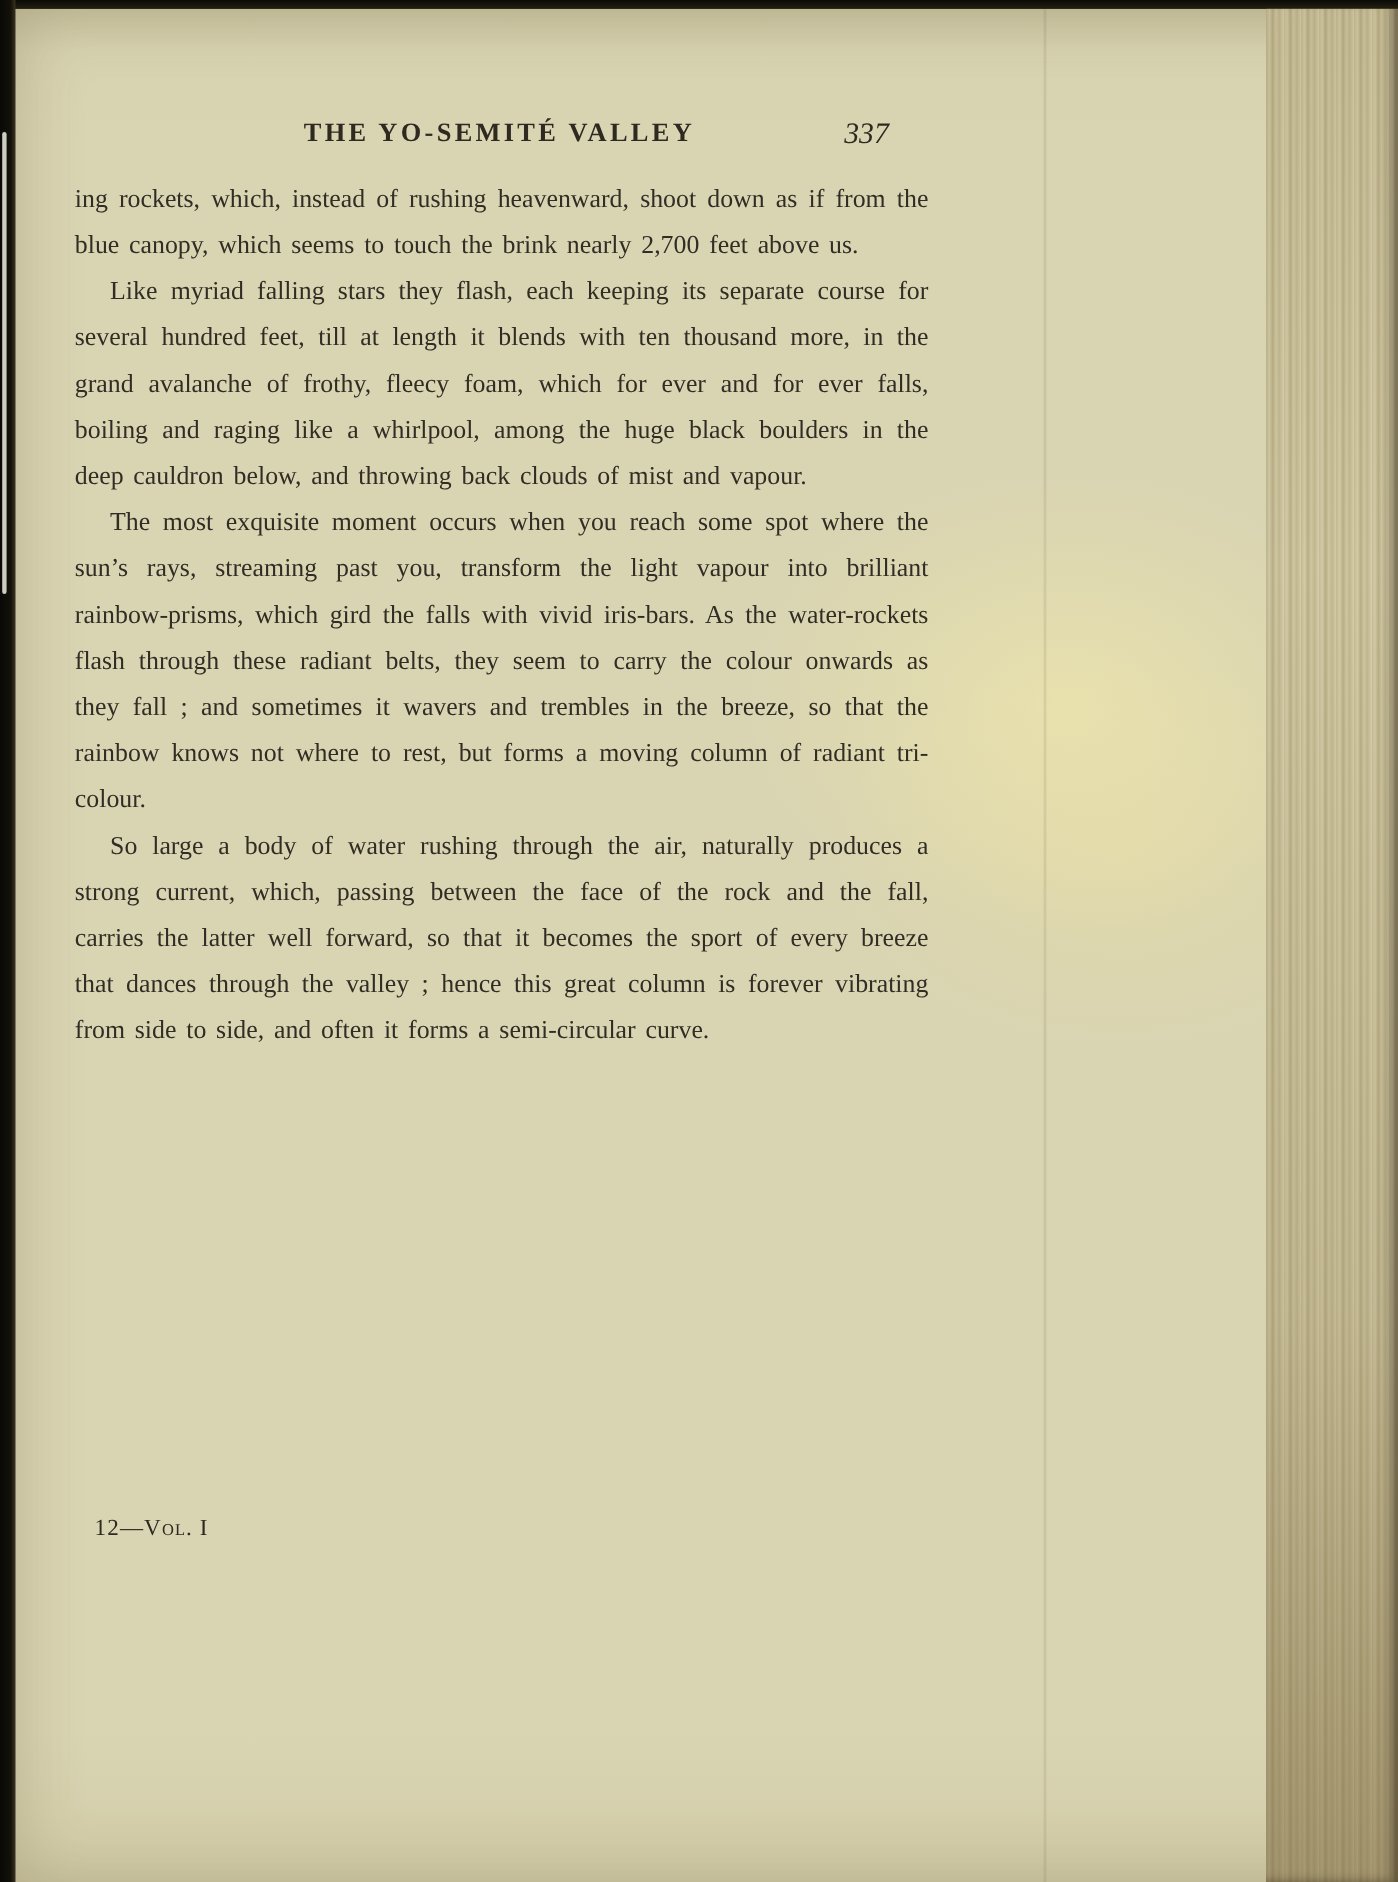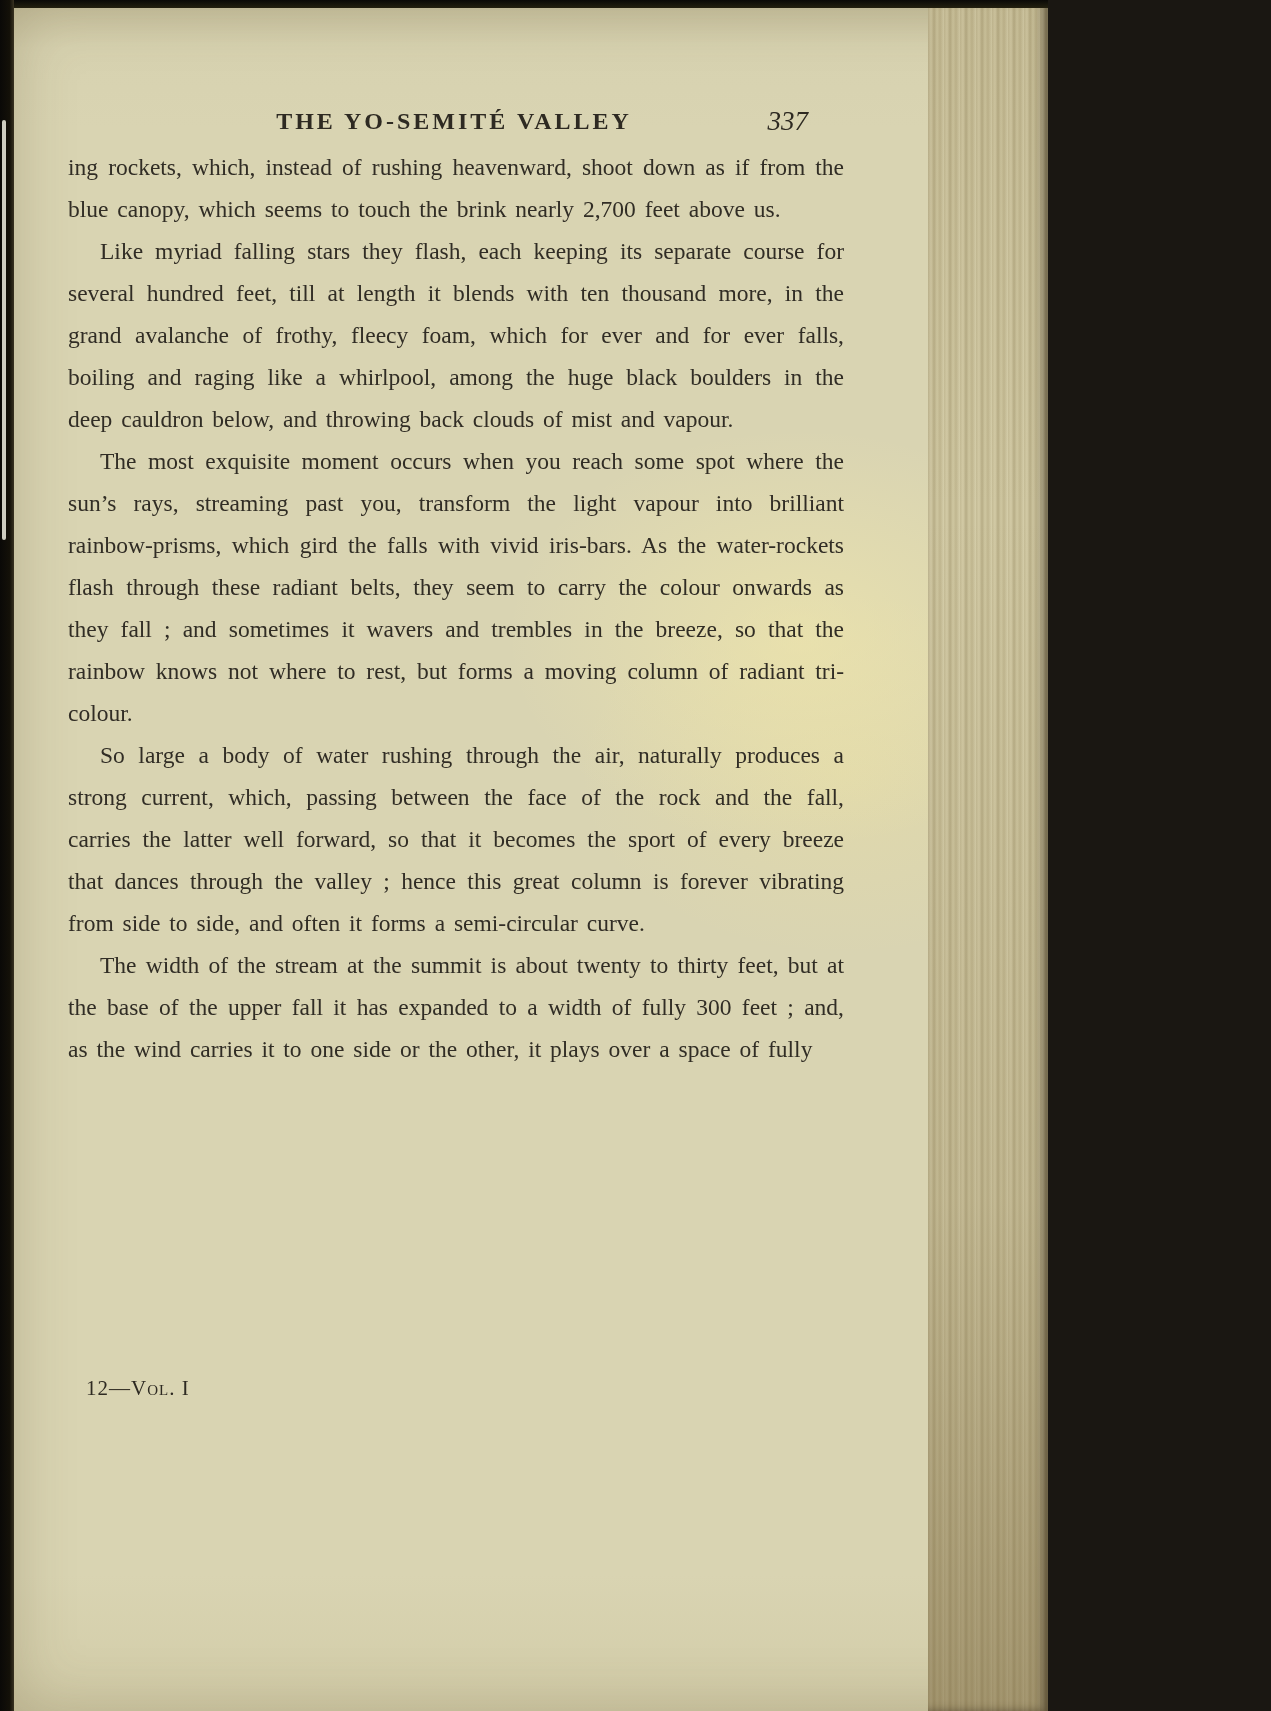--- a/index.html
+++ b/index.html
@@ -2,21 +2,21 @@
 <html><head>
 <meta charset="utf-8">
 <style>
   html, body {
     margin: 0;
     padding: 0;
     background: #1a1712;
   }
   .scan {
     position: relative;
-    width: 1048px;
+    width: 1271px;
     height: 1711px;
     background: #0d0b08;
     overflow: hidden;
     font-family: "Liberation Serif", serif;
   }
   
   .paper {
     position: absolute;
     left: 14px;
     top: 8px;
@@ -95,21 +95,21 @@
     right: 32px;
     top: -2px;
     font-size: 27px;
     color: #2e2a22;
     font-style: italic;
   }
   
   .text-block {
     position: absolute;
     left: 68px;
-    top: 146px;
+    top: 160px;
     width: 776px;
     color: #312d25;
     font-size: 23.5px;
     line-height: 42px;
     text-align: justify;
     word-spacing: 3px;
   }
   .para {
     margin: 0;
   }
@@ -148,17 +148,16 @@
   <div class="text-block">
 
       <p class="para">ing rockets, which, instead of rushing heavenward, shoot down as if from the blue canopy, which seems to touch the brink nearly 2,700 feet above us.</p>
 
       <p class="para indent">Like myriad falling stars they flash, each keeping its separate course for several hundred feet, till at length it blends with ten thousand more, in the grand avalanche of frothy, fleecy foam, which for ever and for ever falls, boiling and raging like a whirlpool, among the huge black boulders in the deep cauldron below, and throwing back clouds of mist and vapour.</p>
 
       <p class="para indent">The most exquisite moment occurs when you reach some spot where the sun’s rays, streaming past you, transform the light vapour into brilliant rainbow-prisms, which gird the falls with vivid iris-bars. As the water-rockets flash through these radiant belts, they seem to carry the colour onwards as they fall ; and sometimes it wavers and trembles in the breeze, so that the rainbow knows not where to rest, but forms a moving column of radiant tri-colour.</p>
 
       <p class="para indent">So large a body of water rushing through the air, naturally produces a strong current, which, passing between the face of the rock and the fall, carries the latter well forward, so that it becomes the sport of every breeze that dances through the valley ; hence this great column is forever vibrating from side to side, and often it forms a semi-circular curve.</p>
 
-      <p class="para indent">The width of the stream at the summit is about twenty to thirty feet, but at the base of the upper fall it has expanded to a width of fully 300 feet ; and, as the wind carries it to one side or the other, it plays over a space of fully</p>
     </div>
 
   <div class="footer">12—Vol. I</div>
 </div>
 
 </body></html>

